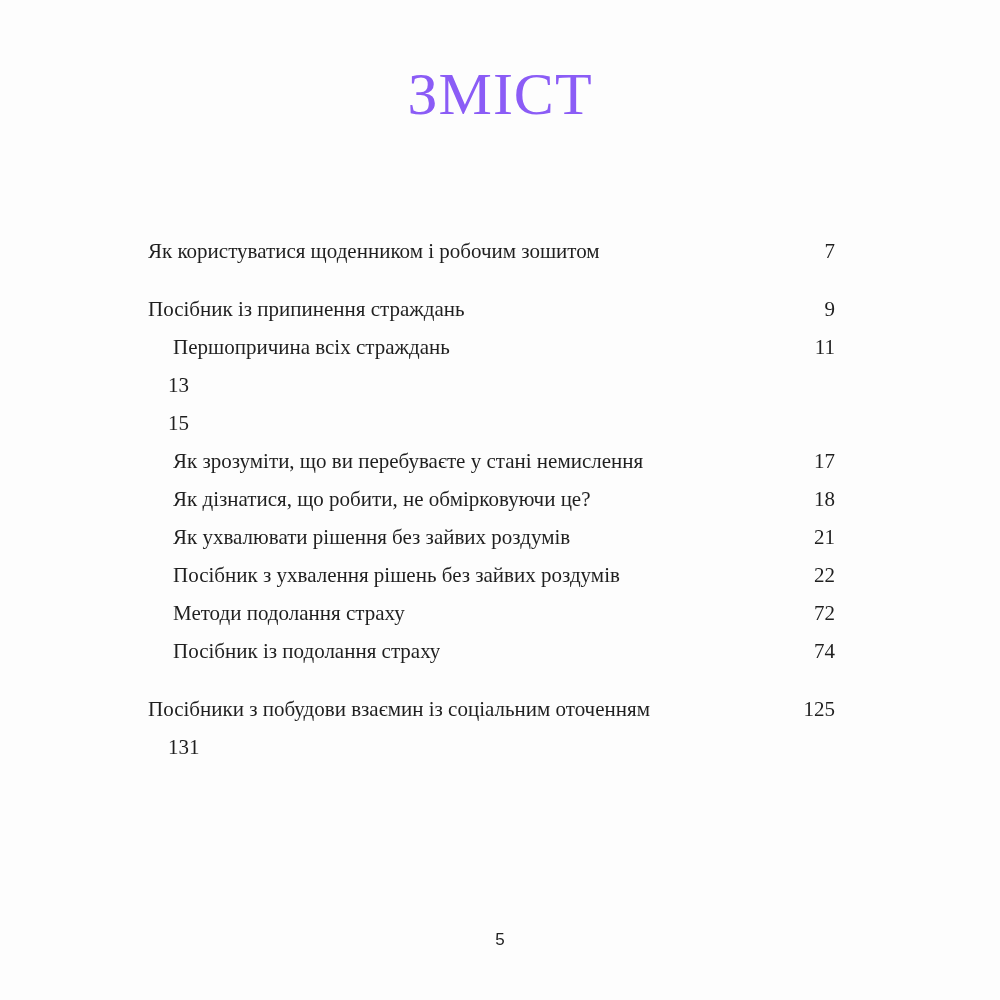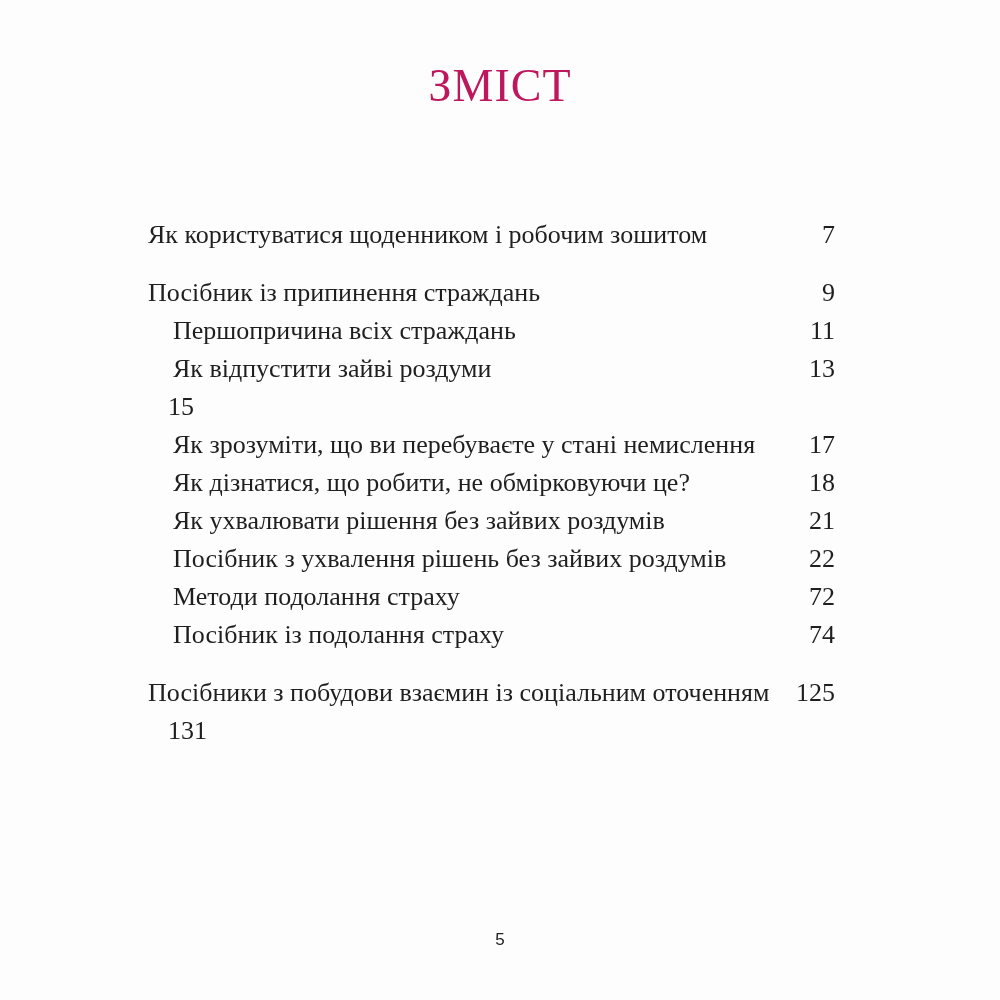--- a/index.html
+++ b/index.html
@@ -15,44 +15,44 @@
     width: 1000px;
     height: 1000px;
     background: #fdfdfd;
     color: #1f1f1f;
     font-family: "Liberation Serif", "DejaVu Serif", serif;
   }
   .toc-title {
     margin: 0;
     padding-top: 60px;
     text-align: center;
-    font-size: 46px;
+    font-size: 60px;
     font-weight: 400;
     letter-spacing: 1px;
     line-height: 1.15;
-    color: #be185d;
+    color: #8b5cf6;
   }
   .toc-list {
     margin-top: 103px;
     padding-left: 148px;
     padding-right: 165px;
   }
   .toc-section {
     margin-bottom: 20px;
   }
   .toc-section:last-child {
     margin-bottom: 0;
   }
   .toc-row {
     display: flex;
     align-items: baseline;
     justify-content: space-between;
     height: 38px;
     line-height: 38px;
-    font-size: 26px;
+    font-size: 21px;
   }
   .toc-row.indented .toc-label {
     padding-left: 25px;
     text-align: center;
   }
   .toc-label {
     white-space: nowrap;
     overflow: hidden;
   }
   .toc-page {
@@ -86,21 +86,20 @@
       <div class="toc-section">
         <div class="toc-row">
           <span class="toc-label">Посібник із припинення страждань</span>
           <span class="toc-page">9</span>
         </div>
         <div class="toc-row indented">
           <span class="toc-label">Першопричина всіх страждань</span>
           <span class="toc-page">11</span>
         </div>
         <div class="toc-row indented">
-          <span class="toc-label">Як відпустити зайві роздуми</span>
           <span class="toc-page">13</span>
         </div>
         <div class="toc-row indented">
           <span class="toc-page">15</span>
         </div>
         <div class="toc-row indented">
           <span class="toc-label">Як зрозуміти, що ви перебуваєте у стані немислення</span>
           <span class="toc-page">17</span>
         </div>
         <div class="toc-row indented">

